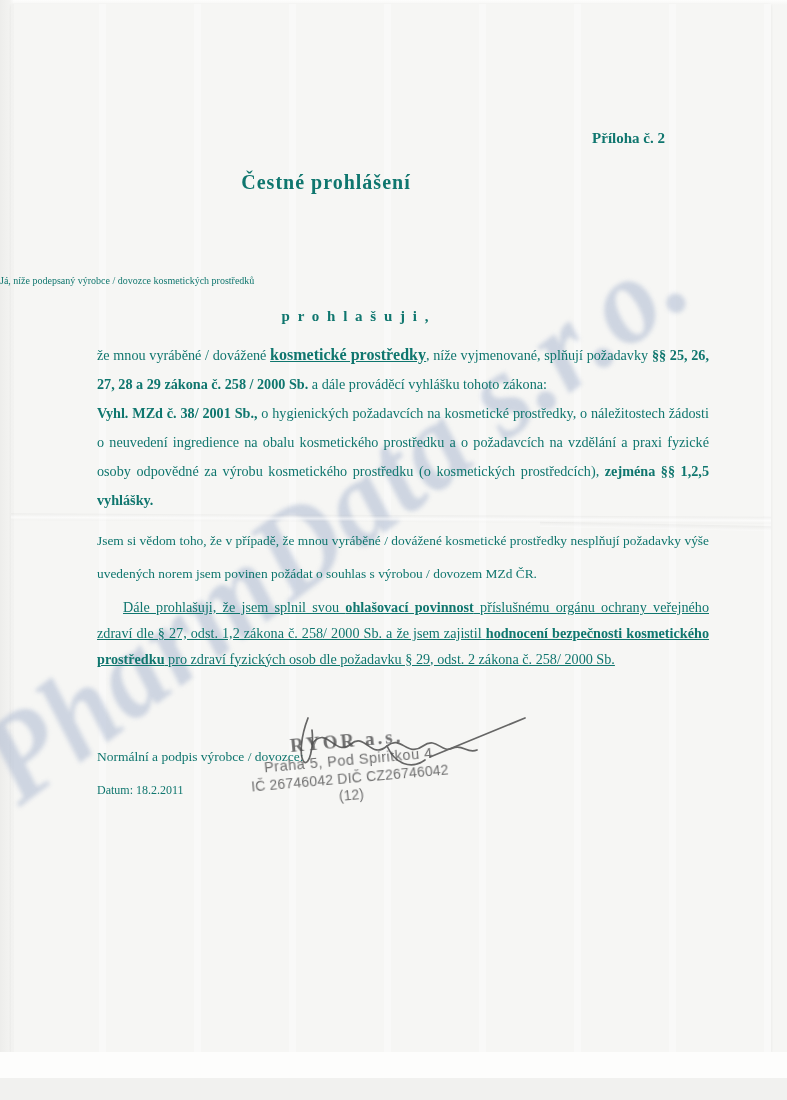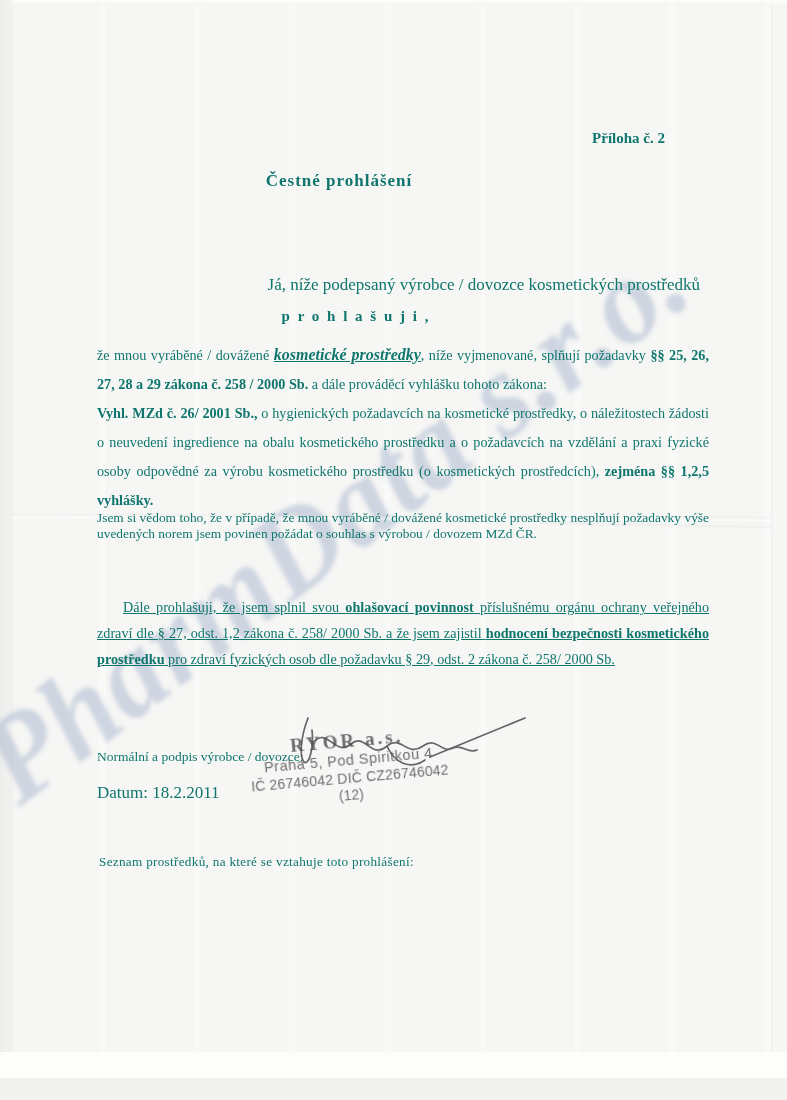--- a/index.html
+++ b/index.html
@@ -56,47 +56,47 @@
     color:rgba(168,182,207,0.52);
     filter:blur(2px);
     pointer-events:none;
   }
   .ink{color:#0f766e;}
   .attachment{
     position:absolute;right:122px;top:130px;
     font-size:15px;font-weight:bold;
   }
   .doc-title{
-    position:absolute;left:18px;top:171px;width:642px;
-    text-align:center;font-size:17px;font-weight:bold;letter-spacing:1px;
+    position:absolute;left:5px;top:171px;width:642px;
+    text-align:center;font-size:20px;font-weight:bold;letter-spacing:1px;
   }
   .intro-line{
     position:absolute;left:0;top:275px;width:700px;
-    text-align:right;font-size:17px;
+    text-align:left;font-size:10px;
   }
   .declare-word{
     position:absolute;left:0;top:308px;width:712px;
     text-align:center;font-size:15px;font-weight:bold;letter-spacing:2px;
   }
   .block{
     position:absolute;left:97px;width:612px;
     font-size:14.2px;line-height:29px;text-align:justify;
   }
   .block p{margin:0;}
   .b{font-weight:bold;}
-  .bu{font-weight:bold;text-decoration:underline;font-size:16px;font-style:italic;}
+  .bu{font-weight:bold;text-decoration:underline;font-size:16px;}
   .block-law{top:340px;}
-  .block-aware{top:510px;font-size:13.4px;line-height:16px;}
+  .block-aware{top:524px;font-size:13.4px;line-height:33px;}
   .block-further{top:595px;line-height:25.8px;text-decoration:underline;}
   .block-further p{text-indent:26px;}
   .stamp-caption{
     position:absolute;left:97px;top:749px;font-size:13.5px;
   }
   .date-line{
-    position:absolute;left:97px;top:783px;font-size:17px;
+    position:absolute;left:97px;top:783px;font-size:12px;
   }
   .company-stamp{
     position:absolute;left:238px;top:731px;width:222px;
     transform:rotate(-5deg);
     text-align:center;
     color:#6f6f6f;
     font-family:"Liberation Sans", sans-serif;
     filter:blur(0.4px);
   }
   .stamp-name{font-family:"Liberation Serif", serif;font-weight:bold;font-size:19px;letter-spacing:3px;line-height:20px;}
@@ -127,21 +127,21 @@
 <div class="attachment ink">Příloha č. 2</div>
 
 <div class="doc-title ink">Čestné prohlášení</div>
 
 <div class="intro-line ink">Já, níže podepsaný výrobce / dovozce kosmetických prostředků</div>
 
 <div class="declare-word ink">p r o h l a š u j i ,</div>
 
 <div class="block block-law ink">
   <p><span>že mnou vyráběné / dovážené </span><span class="bu">kosmetické prostředky</span><span>,  níže vyjmenované, splňují požadavky </span><span class="b">§§ 25, 26, 27, 28 a 29 zákona č. 258 / 2000 Sb.</span><span> a dále prováděcí vyhlášku tohoto zákona:</span></p>
-  <p><span class="b">Vyhl. MZd č. 26/ 2001 Sb.,</span><span>  o hygienických požadavcích na kosmetické prostředky, o náležitostech žádosti o neuvedení ingredience na obalu kosmetického prostředku a o požadavcích na vzdělání a praxi fyzické osoby odpovědné za výrobu kosmetického prostředku (o kosmetických prostředcích), </span><span class="b">zejména §§ 1,2,5 vyhlášky.</span></p>
+  <p><span class="b">Vyhl. MZd č. 38/ 2001 Sb.,</span><span>  o hygienických požadavcích na kosmetické prostředky, o náležitostech žádosti o neuvedení ingredience na obalu kosmetického prostředku a o požadavcích na vzdělání a praxi fyzické osoby odpovědné za výrobu kosmetického prostředku (o kosmetických prostředcích), </span><span class="b">zejména §§ 1,2,5 vyhlášky.</span></p>
 </div>
 
 <div class="block block-aware ink">Jsem si vědom toho, že v případě, že mnou vyráběné / dovážené kosmetické prostředky nesplňují požadavky výše uvedených norem jsem povinen požádat o souhlas s výrobou / dovozem MZd ČR.</div>
 
 <div class="block block-further ink">
   <p><span>Dále prohlašuji, že jsem splnil svou </span><span class="b">ohlašovací povinnost</span><span> příslušnému orgánu ochrany veřejného zdraví dle § 27, odst. 1,2 zákona č. 258/ 2000 Sb. a že jsem zajistil </span><span class="b">hodnocení bezpečnosti kosmetického prostředku</span><span> pro zdraví fyzických osob dle požadavku § 29, odst. 2 zákona č. 258/ 2000 Sb.</span></p>
 </div>
 
 <div class="stamp-caption ink">Normální a podpis výrobce / dovozce:</div>
 <div class="date-line ink">Datum: 18.2.2011</div>
@@ -156,14 +156,13 @@
 <svg class="signature" viewBox="0 0 250 82" xmlns="http://www.w3.org/2000/svg">
   <g fill="none" stroke="#4d4d4d" stroke-width="1.7" stroke-linecap="round" opacity="0.85">
     <path d="M16,8 C9,26 7,46 12,52 C17,56 22,38 20,20"></path>
     <path d="M20,34 C35,14 43,48 59,34 C73,22 79,50 95,36 C109,24 115,48 131,36 C145,26 149,44 161,38 C171,34 175,44 185,40"></path>
     <path d="M95,36 C103,54 119,60 133,50"></path>
     <path d="M138,47 L233,8"></path>
   </g>
 </svg>
 
 <div class="product-list ink">
-  <div>Seznam prostředků, na které se vztahuje toto prohlášení:</div>
 </div>
 
 </body></html>

